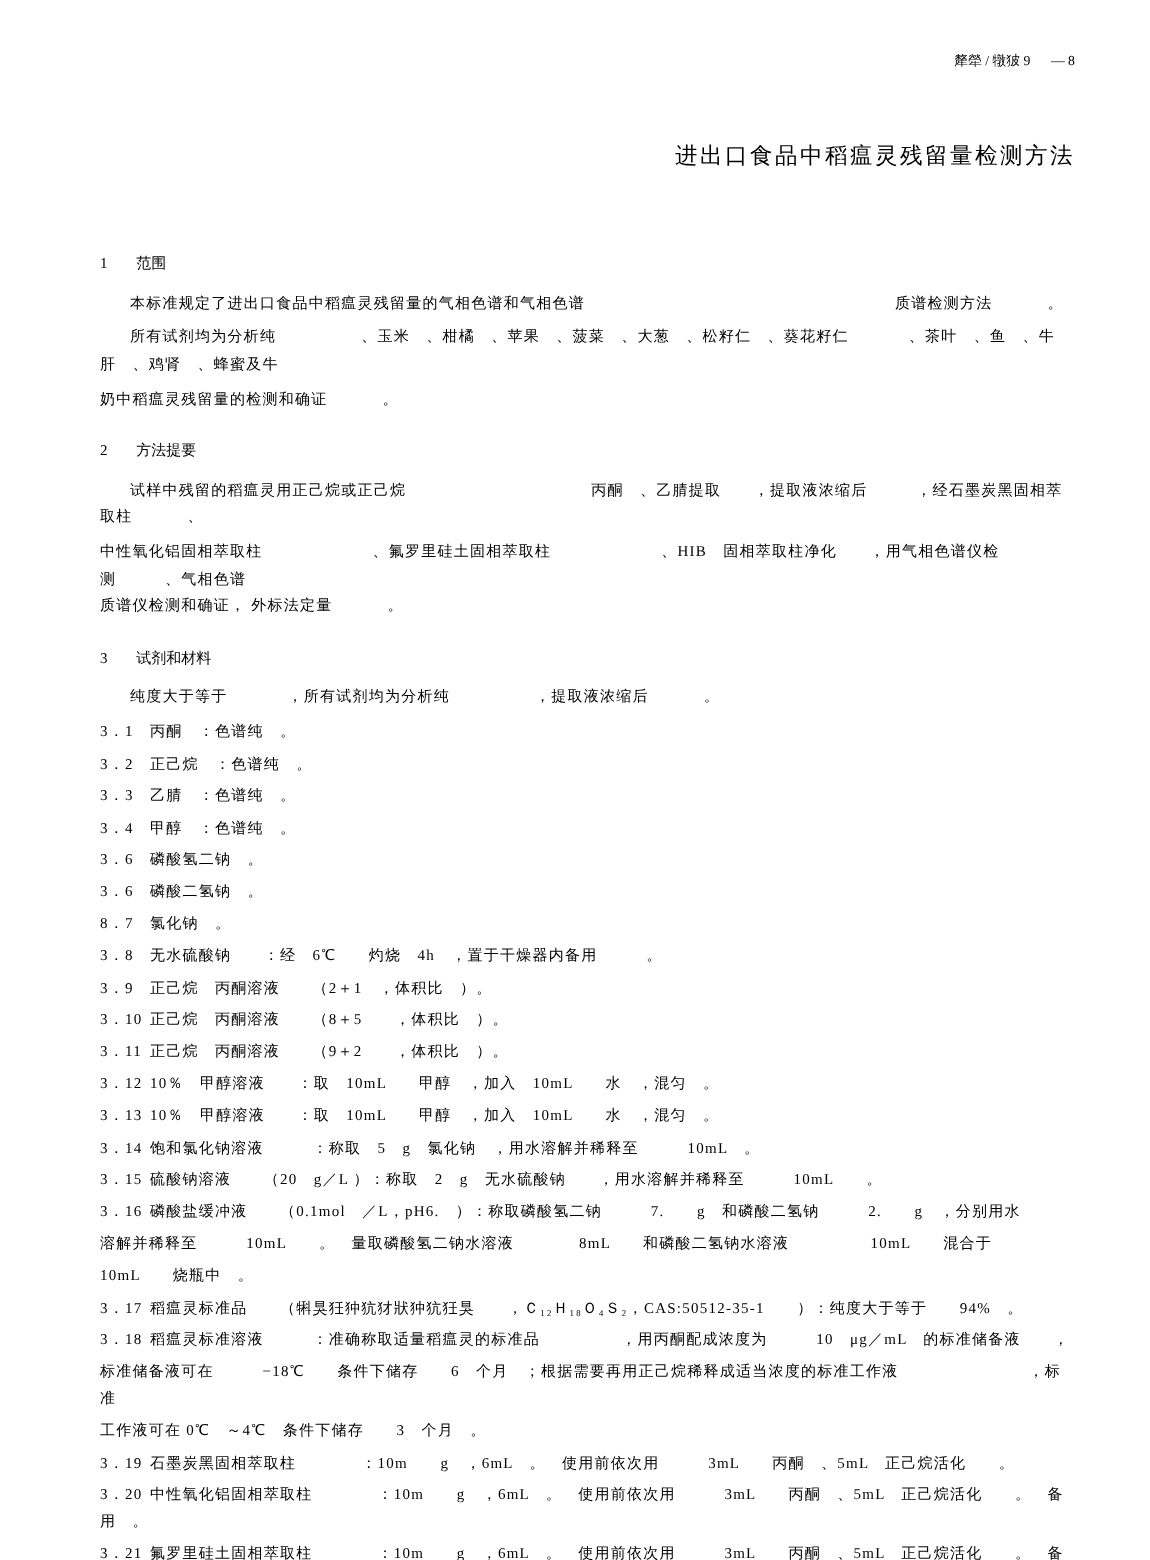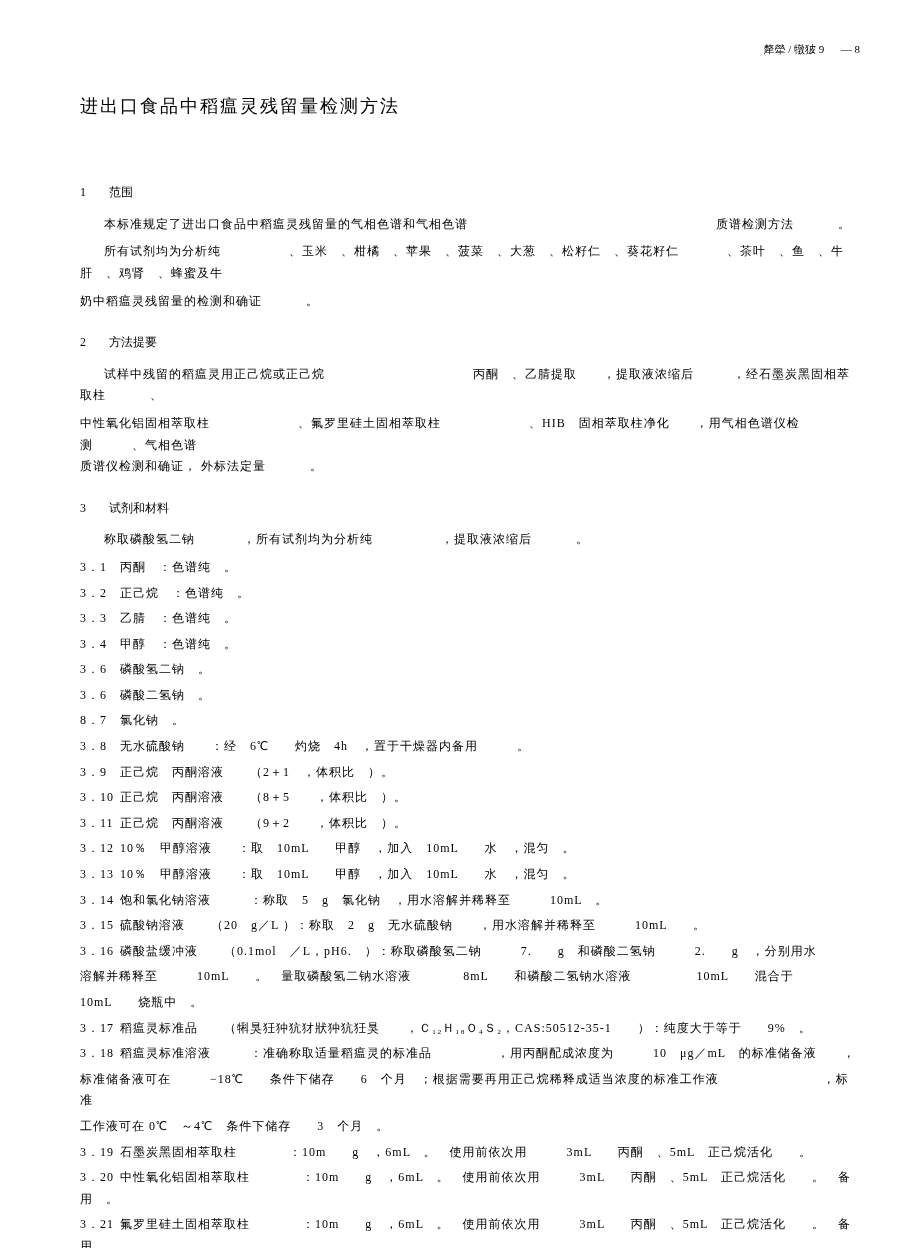--- a/index.html
+++ b/index.html
@@ -10,24 +10,24 @@
     padding: 40px 60px 40px 80px;
     color: #000;
     width: 780px;
   }
   .header-right {
     text-align: right;
     font-size: 11px;
     margin-bottom: 16px;
   }
   .title {
-    text-align: left;
+    text-align: right;
     font-size: 18px;
     font-weight: normal;
-    margin: 30px 0 60px 0;
+    margin: 48px 0 60px 0;
     letter-spacing: 2px;
   }
   .section-num {
     display: inline-block;
     margin-right: 20px;
   }
   .section-title {
     margin: 20px 0 10px 0;
   }
   .para {
@@ -106,21 +106,21 @@
   <span>外标法定量</span>
   <span class="gap2"></span>。
 </div>
 
 <div class="section-title">
   <span class="section-num">3</span>
   <span>试剂和材料</span>
 </div>
 
 <div class="para">
-  <span>称取磷酸氢二钠</span>
+  <span>纯度大于等于</span>
   <span class="gap2"></span>
   <span>，所有试剂均为分析纯</span>
   <span class="gap3"></span>
   <span>，提取液浓缩后</span>
   <span class="gap2"></span>。
 </div>
 
 <div class="item-row"><span class="item-num">3．1</span><span>丙酮　：色谱纯　。</span></div>
 <div class="item-row"><span class="item-num">3．2</span><span>正己烷　：色谱纯　。</span></div>
 <div class="item-row"><span class="item-num">3．3</span><span>乙腈　：色谱纯　。</span></div>
@@ -132,19 +132,19 @@
 <div class="item-row indent"><span class="item-num">3．9</span><span>正己烷　丙酮溶液　　（2＋1　，体积比　）。</span></div>
 <div class="item-row indent"><span class="item-num">3．10</span><span>正己烷　丙酮溶液　　（8＋5　　，体积比　）。</span></div>
 <div class="item-row indent"><span class="item-num">3．11</span><span>正己烷　丙酮溶液　　（9＋2　　，体积比　）。</span></div>
 <div class="item-row indent"><span class="item-num">3．12</span><span>10％　甲醇溶液　　：取　10mL　　甲醇　，加入　10mL　　水　，混匀　。</span></div>
 <div class="item-row indent"><span class="item-num">3．13</span><span>10％　甲醇溶液　　：取　10mL　　甲醇　，加入　10mL　　水　，混匀　。</span></div>
 <div class="item-row indent"><span class="item-num">3．14</span><span>饱和氯化钠溶液　　　：称取　5　g　氯化钠　，用水溶解并稀释至　　　10mL　。</span></div>
 <div class="item-row indent"><span class="item-num">3．15</span><span>硫酸钠溶液　　（20　g／L ）：称取　2　g　无水硫酸钠　　，用水溶解并稀释至　　　10mL　　。</span></div>
 <div class="item-row indent"><span class="item-num">3．16</span><span>磷酸盐缓冲液　　（0.1mol　／L，pH6.　）：称取磷酸氢二钠　　　7.　　g　和磷酸二氢钠　　　2.　　g　，分别用水</span></div>
 <div class="item-row"><span>溶解并稀释至　　　10mL　　。　量取磷酸氢二钠水溶液　　　　8mL　　和磷酸二氢钠水溶液　　　　　10mL　　混合于</span></div>
 <div class="item-row"><span>10mL　　烧瓶中　。</span></div>
-<div class="item-row indent"><span class="item-num">3．17</span><span>稻瘟灵标准品　　（犐狊狅狆犺犲狀狆犺狅狊　　，Ｃ₁₂Ｈ₁₈Ｏ₄Ｓ₂，CAS:50512-35-1　　）：纯度大于等于　　9%　。</span></div>
+<div class="item-row indent"><span class="item-num">3．17</span><span>稻瘟灵标准品　　（犐狊狅狆犺犲狀狆犺狅狊　　，Ｃ₁₂Ｈ₁₈Ｏ₄Ｓ₂，CAS:50512-35-1　　）：纯度大于等于　　94%　。</span></div>
 <div class="item-row indent"><span class="item-num">3．18</span><span>稻瘟灵标准溶液　　　：准确称取适量稻瘟灵的标准品　　　　　，用丙酮配成浓度为　　　10　μg／mL　的标准储备液　　，</span></div>
 <div class="item-row"><span>标准储备液可在　　　−18℃　　条件下储存　　6　个月　；根据需要再用正己烷稀释成适当浓度的标准工作液　　　　　　　　，标准</span></div>
 <div class="item-row"><span>工作液可在 0℃　～4℃　条件下储存　　3　个月　。</span></div>
 <div class="item-row indent"><span class="item-num">3．19</span><span>石墨炭黑固相萃取柱　　　　：10m　　g　，6mL　。　使用前依次用　　　3mL　　丙酮　、5mL　正己烷活化　　。</span></div>
 <div class="item-row indent"><span class="item-num">3．20</span><span>中性氧化铝固相萃取柱　　　　：10m　　g　，6mL　。　使用前依次用　　　3mL　　丙酮　、5mL　正己烷活化　　。　备用　。</span></div>
 <div class="item-row indent"><span class="item-num">3．21</span><span>氟罗里硅土固相萃取柱　　　　：10m　　g　，6mL　。　使用前依次用　　　3mL　　丙酮　、5mL　正己烷活化　　。　备用　。</span></div>
 
 </body></html>

